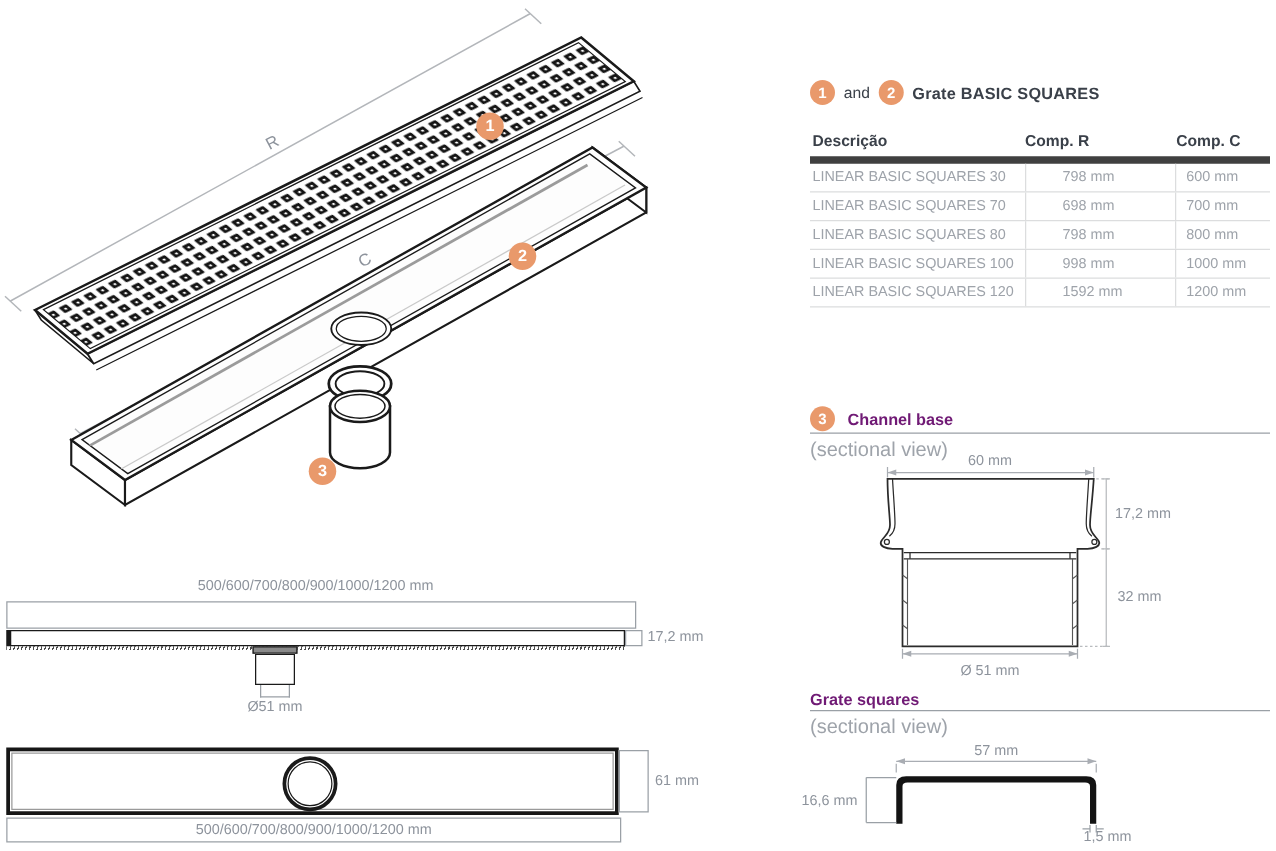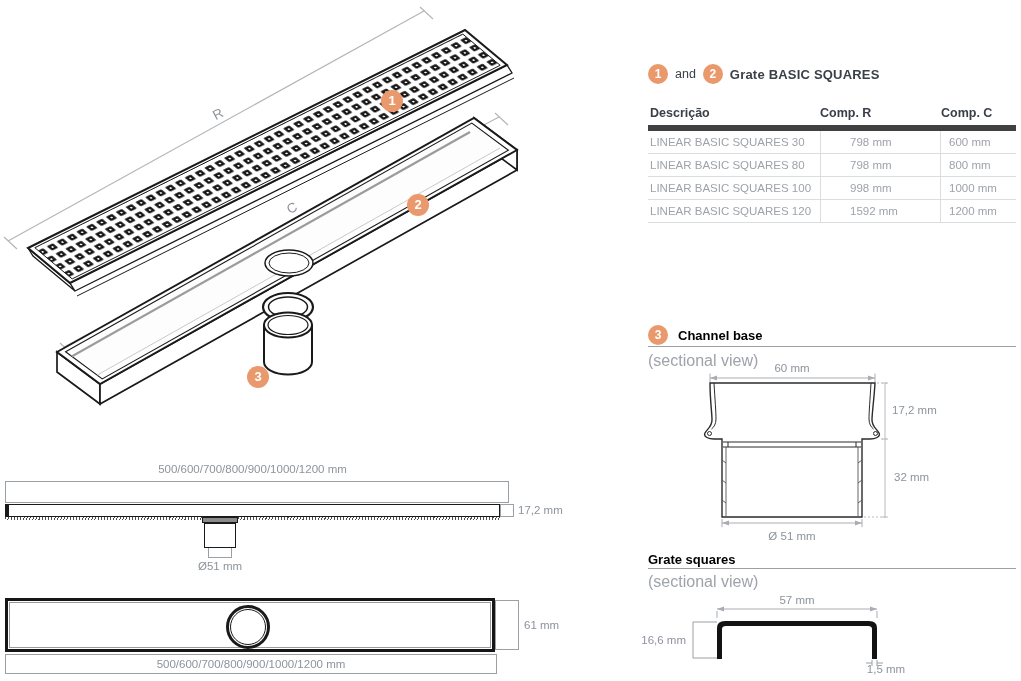--- a/index.html
+++ b/index.html
@@ -21,21 +21,21 @@
   .trow{display:grid;grid-template-columns:172px 120px 76px;align-items:center;}
   .thead{height:27px;align-items:end;border-bottom:6px solid #404040;
          color:#3A4049;font-weight:bold;font-size:12.5px;padding-bottom:5px;box-sizing:border-box;}
   .tdata{height:22px;border-bottom:1px solid #DCDDDE;color:#9EA3AA;font-size:11.5px;}
   .tdata .c2,.tdata .c3{border-left:1px solid #DCDDDE;height:100%;display:flex;align-items:center;box-sizing:border-box;}
   .tdata .c2{padding-left:29px;}
   .tdata .c3{padding-left:8px;}
   .thead .c3{padding-left:1px;}
   .c1{padding-left:2px;}
   
-  .sect-title{font-size:13px;font-weight:bold;color:#000000;}
+  .sect-title{font-size:13px;font-weight:bold;color:#701a75;}
   .sect-rule{height:1px;background:#9AA0A6;}
   .sect-sub{font-size:16px;color:#9EA3AA;}
   
   .graybox{border:1px solid #9AA0A6;box-sizing:border-box;background:#fff;}
   .lenlabel{text-align:center;color:#8D939C;font-size:11.5px;}
   .blackprofile{border:1.5px solid #1a1a1a;border-left:4px solid #1a1a1a;box-sizing:border-box;background:#fff;}
   .hatch{background:repeating-linear-gradient(105deg,rgba(45,45,45,.85) 0 1px,transparent 1px 3px);}
   .planrect{border:3px solid #161616;box-sizing:border-box;background:#fff;
             box-shadow:inset 0 0 0 1px #fff, inset 0 0 0 2px #9a9a9a;}
   .ring{border-radius:50%;box-sizing:border-box;}
@@ -118,20 +118,25 @@
   <div class="abs spec-table">
     <div class="trow thead">
       <div class="c1">Descrição</div>
       <div class="c2">Comp. R</div>
       <div class="c3">Comp. C</div>
     </div>
     <div class="trow tdata">
       <div class="c1">LINEAR BASIC SQUARES 30</div>
       <div class="c2">798 mm</div>
       <div class="c3">600 mm</div>
+    </div>
+    <div class="trow tdata">
+      <div class="c1">LINEAR BASIC SQUARES 70</div>
+      <div class="c2">698 mm</div>
+      <div class="c3">700 mm</div>
     </div>
     <div class="trow tdata">
       <div class="c1">LINEAR BASIC SQUARES 80</div>
       <div class="c2">798 mm</div>
       <div class="c3">800 mm</div>
     </div>
     <div class="trow tdata">
       <div class="c1">LINEAR BASIC SQUARES 100</div>
       <div class="c2">998 mm</div>
       <div class="c3">1000 mm</div>

